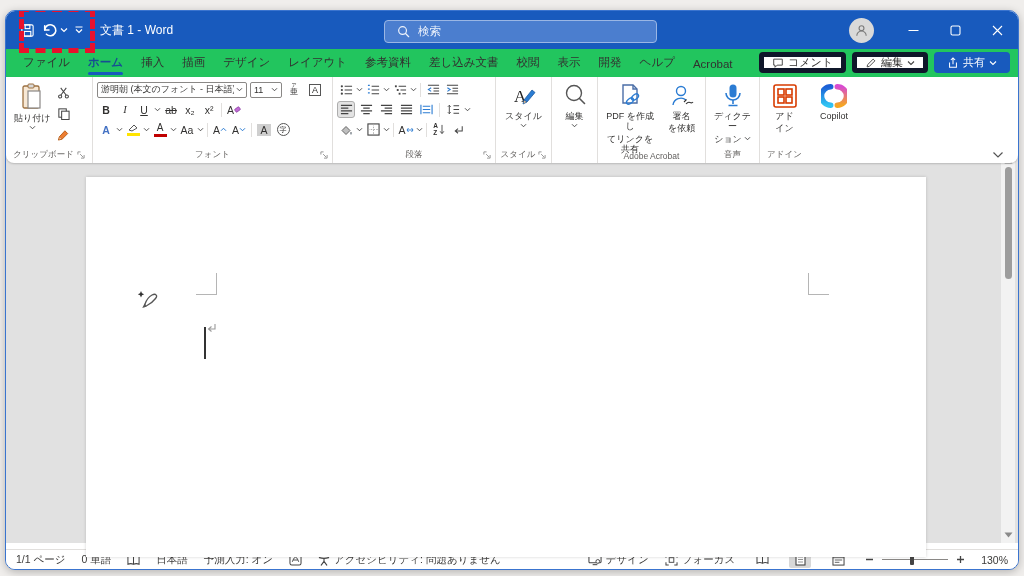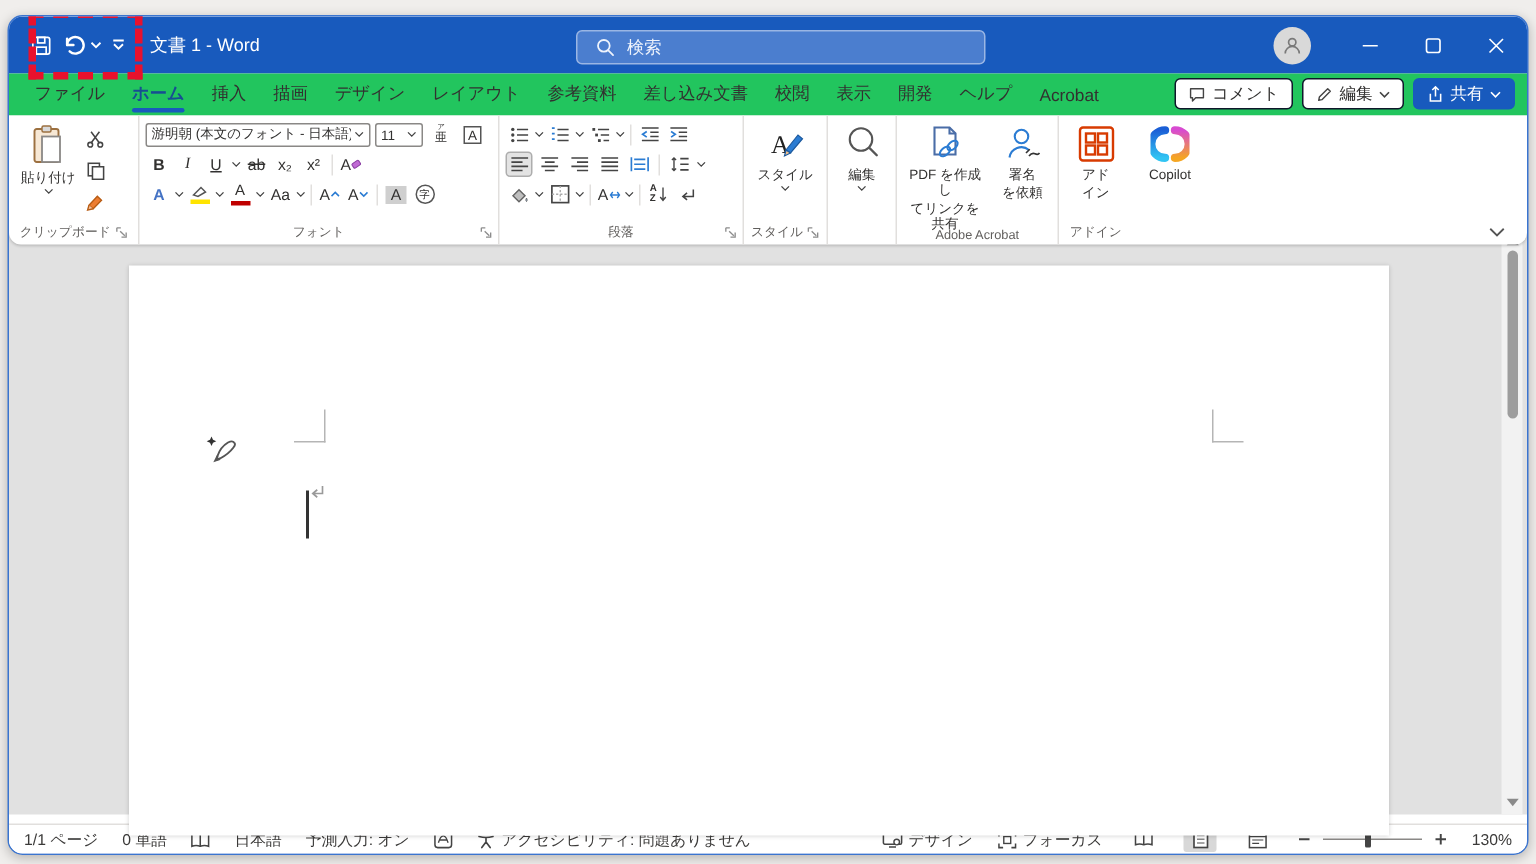--- a/index.html
+++ b/index.html
@@ -27,21 +27,21 @@
 
   
   .tabsrow { height:28px; background:#22c55e; display:flex; align-items:center; position:relative;
     font-size:11.5px; color:#323130; }
   .tabs { display:flex; align-items:flex-end; height:100%; padding-left:8px; }
   .tab { padding:6px 9px 7px; position:relative; white-space:nowrap; cursor:default; }
   .tab.active { color:#174e93; font-weight:bold; }
   .tab.active::after { content:""; position:absolute; left:9px; right:9px; bottom:2px; height:3px;
     background:#185abd; border-radius:2px; }
   .tabs-right { position:absolute; right:8px; top:3px; display:flex; gap:6px; align-items:center; }
-  .pillbtn { display:flex; align-items:center; gap:4px; border:1px solid #0f172a; border-radius:4px;
+  .pillbtn { display:flex; align-items:center; gap:4px; border:5px solid #0f172a; border-radius:4px;
     padding:2px 8px; font-size:11px; background:#fff; height:21px; }
   .pillbtn.primary { background:#185abd; border-color:#185abd; color:#fff; }
 
   
   .ribbon { height:86px; background:#fff; display:flex; position:relative;
     border-bottom-left-radius:8px; border-bottom-right-radius:8px;
     box-shadow:0 1px 2px rgba(0,0,0,.18); z-index:2; }
   .rgroup { position:relative; padding:4px 4px 16px; display:flex; align-items:flex-start; }
   .rgroup + .rgroup { border-left:1px solid #e1dfdd; }
   .glabel { position:absolute; bottom:2px; left:0; right:0; text-align:center; font-size:8.5px;
@@ -528,20 +528,39 @@
           <path d="M15 19 l2.5-2.5 M17 21 q2-2.5 4-1.5 q2 1 3-0.5" fill="none" stroke="#333" stroke-width="1.1"></path>
         </svg>
         <span>署名</span>
         <span>を依頼</span>
       </div>
       <div class="glabel">
           <span>Adobe Acrobat</span>
         </div>
     </div>
 
+    <div class="rgroup" style="width:54px; justify-content:center;">
+      <div class="bigbtn">
+        <svg width="22" height="26" viewBox="0 0 22 26">
+          <rect x="7.5" y="1.5" width="7" height="13" rx="3.5" fill="#2b7cd3"></rect>
+          <path d="M4 10 a7 7 0 0 0 14 0" fill="none" stroke="#2b7cd3" stroke-width="1.6"></path>
+          <path d="M11 17 V21 M6.5 22.5 H15.5" stroke="#2b7cd3" stroke-width="1.6"></path>
+        </svg>
+        <span>ディクテー</span>
+        <span class="row" style="gap:2px;">
+          <span>ション</span>
+          <svg class="mini-chev" viewBox="0 0 8 6">
+              <path d="M1 1.5 L4 4.5 L7 1.5" fill="none" stroke="#444" stroke-width="1.1"></path>
+            </svg>
+        </span>
+      </div>
+      <div class="glabel">
+          <span>音声</span>
+        </div>
+    </div>
 
     <div class="rgroup" style="width:50px; justify-content:center;">
       <div class="bigbtn">
         <svg width="26" height="26" viewBox="0 0 26 26">
           <rect x="2" y="2" width="22" height="22" rx="2" fill="none" stroke="#d83b01" stroke-width="1.6"></rect>
           <rect x="6" y="6" width="6" height="6" fill="none" stroke="#d83b01" stroke-width="1.6"></rect>
           <rect x="14" y="6" width="6" height="6" fill="none" stroke="#d83b01" stroke-width="1.6"></rect>
           <rect x="6" y="14" width="6" height="6" fill="none" stroke="#d83b01" stroke-width="1.6"></rect>
           <rect x="14" y="14" width="6" height="6" fill="none" stroke="#d83b01" stroke-width="1.6"></rect>
         </svg>

